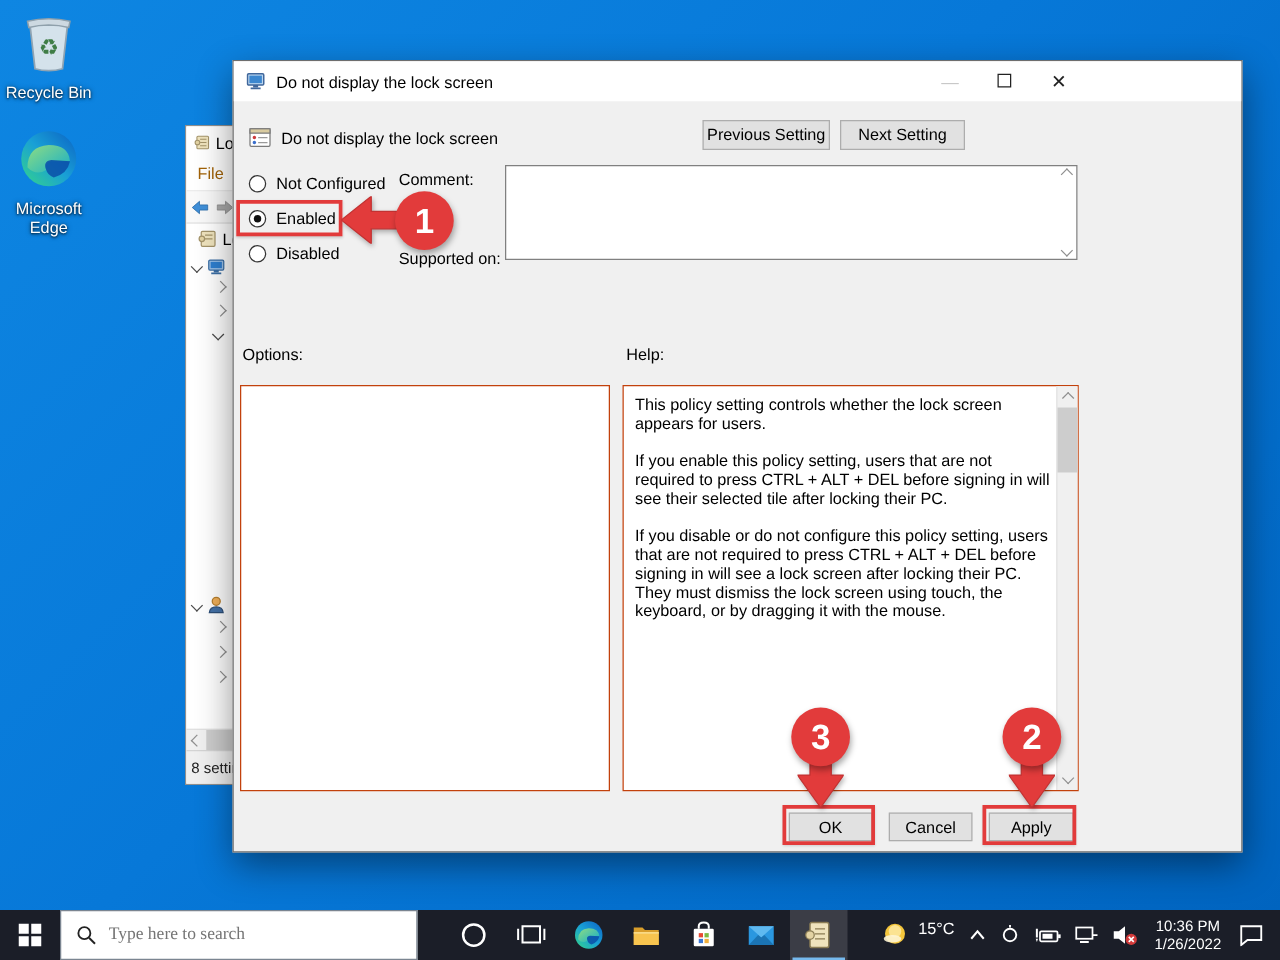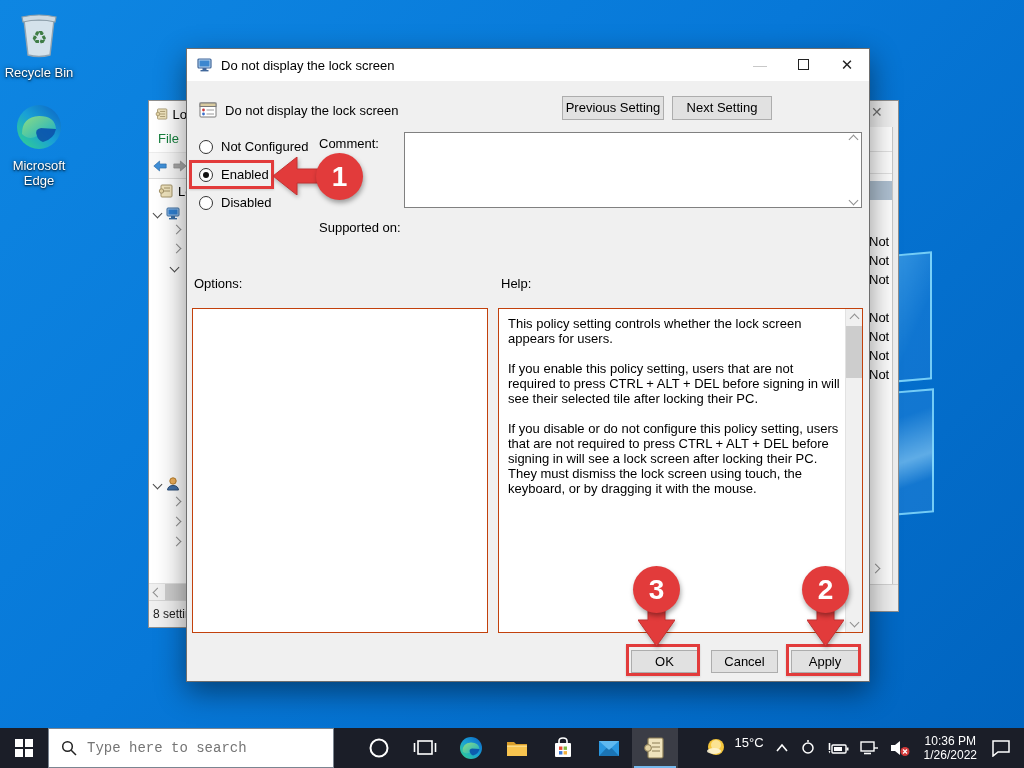--- a/index.html
+++ b/index.html
@@ -32,21 +32,21 @@
   .chev.right { transform:rotate(-45deg); }
   .chev.left { transform:rotate(135deg); }
   .chev.up { transform:rotate(-135deg); }
   .chev.light { border-color:#8f8f8f; }
 
   
   #bgwin { position:absolute; left:148px; top:100px; width:39px; height:528px;
     background:#fff; border:1px solid #8f8f8f; border-right:none; overflow:hidden; }
   #bgwin .bg-titlebar { height:26px; background:#fff; display:flex; align-items:center; padding-left:6px; gap:4px;
     white-space:nowrap; overflow:hidden; font-size:13px; color:#000; }
-  #bgwin .bg-menubar { height:25px; font-size:13px; color:#15803d; padding:4px 0 0 9px; background:#fff; }
+  #bgwin .bg-menubar { height:25px; font-size:13px; color:#a16207; padding:4px 0 0 9px; background:#fff; }
   #bgwin .bg-toolbar { height:27px; border-top:1px solid #ececec; border-bottom:1px solid #dcdcdc;
     display:flex; align-items:center; gap:6px; padding-left:4px; background:#f9f9f9; }
   #bgwin .bg-tree { position:absolute; left:0; right:0; top:78px; bottom:44px; background:#fff; }
   #bgwin .tree-row { position:absolute; display:flex; align-items:center; gap:4px; white-space:nowrap; font-size:13px; }
   #bgwin .bg-hscroll { position:absolute; left:0; right:0; bottom:27px; height:17px; background:#f0f0f0;
     border-top:1px solid #e0e0e0; display:flex; align-items:center; }
   #bgwin .bg-hscroll .thumb { height:17px; background:#cdcdcd; flex:1; margin-left:4px; }
   #bgwin .bg-status { position:absolute; left:0; right:0; bottom:0; height:27px; background:#f0f0f0;
     border-top:1px solid #d4d4d4; font-size:12px; color:#222; padding:6px 0 0 4px; white-space:nowrap; overflow:hidden; }
 
@@ -56,21 +56,21 @@
   #rightwin .close-x { position:absolute; left:5px; top:3px; color:#707070; font-size:14px; }
   #rightwin .list { position:absolute; left:0; top:26px; bottom:27px; right:5px; background:#fff;
     border-right:1px solid #c9c9c9; overflow:hidden; }
   #rightwin .divider { position:absolute; left:0; right:0; height:1px; background:#e2e2e2; }
   #rightwin .selblock { position:absolute; left:0; right:0; top:54px; height:19px; background:#afc1d2; }
   #rightwin .cell { position:absolute; left:3px; font-size:13px; color:#000; white-space:nowrap; }
   #rightwin .pager { position:absolute; left:6px; bottom:8px; }
   #rightwin .bottombar { position:absolute; left:0; right:0; bottom:0; height:27px; background:#f0f0f0; border-top:1px solid #d4d4d4; }
 
   
-  #dialog { position:absolute; left:186px; top:48px; width:684px; height:634px;
+  #dialog { position:absolute; left:186px; top:48px; width:808px; height:634px;
     background:#f0f0f0; border:1px solid #6e6e6e; box-shadow:0 10px 28px rgba(0,0,0,.45); }
   .dlg-titlebar { position:absolute; left:0; top:0; right:0; height:32px; background:#fff;
     display:flex; align-items:center; }
   .dlg-title { font-size:13px; color:#000; margin-left:8px; }
   .dlg-titlebar .ticon { margin-left:10px; }
   .wc { position:absolute; top:0; width:40px; height:31px; display:flex; align-items:center; justify-content:center; }
   .wc-min { left:553px; color:#c8c8c8; font-size:14px; }
   .wc-max { left:596px; }
   .wc-max .sq { width:11px; height:11px; border:1.2px solid #222; }
   .wc-close { left:640px; font-size:15px; color:#222; }
@@ -117,21 +117,21 @@
   
   #taskbar { position:absolute; left:0; bottom:0; width:1024px; height:40px; background:#1b1e28;
     display:flex; align-items:center; z-index:50; }
   .tb-btn { height:40px; display:flex; align-items:center; justify-content:center; }
   #tb-start { width:48px; }
   .win-logo { display:grid; grid-template-columns:8px 8px; grid-template-rows:8px 8px; gap:2px; }
   .win-logo div { background:#fff; }
   #tb-search { width:286px; height:40px; background:#fff; border:1px solid #7b8591;
     display:flex; align-items:center; gap:10px; padding-left:12px; }
   #tb-search input { border:none; outline:none; font-size:14px; color:#ec4899; width:220px; background:transparent;
-    font-family:Liberation Mono, monospace; }
+    font-family:Liberation Serif, serif; }
   .tb-ic { width:46px; }
   .tb-ic.active { background:rgba(255,255,255,.14); position:relative; }
   .tb-ic.active::after { content:""; position:absolute; left:2px; right:2px; bottom:0; height:2px; background:#76b9ed; }
   .tray { margin-left:auto; display:flex; align-items:center; height:40px; }
   .tray-item { display:flex; align-items:center; justify-content:center; height:40px; padding:0 5px; }
   .temp-text { color:#fff; font-size:13px; padding:0 6px 12px 2px; }
   .clock { color:#fff; font-size:12px; text-align:center; line-height:14px; padding:0 8px; }
 
   .icon-16 { width:16px; height:16px; }
   .icon-24 { width:24px; height:24px; }
@@ -310,21 +310,21 @@
 
     <div class="fld-label" style="left:132px; top:87px;">Comment:</div>
     <div class="txtbox" style="left:217px; top:83px; width:458px; height:76px;">
       <span class="txt"></span>
       <div class="scroll-chevs">
         <span class="chev up light"></span>
         <span class="chev down light"></span>
       </div>
     </div>
 
-    <div class="fld-label" style="left:132px; top:171px;">Supported on:</div>
+    <div class="fld-label" style="left:132px; top:150px;">Supported on:</div>
 
     <div class="fld-label" style="left:7px; top:227px;">Options:</div>
     <div class="fld-label" style="left:314px; top:227px;">Help:</div>
 
     <div class="panel" style="left:5px; top:259px; width:296px; height:325px;"></div>
 
     <div class="panel" id="help-panel" style="left:311px; top:259px; width:365px; height:325px;">
       <div class="help-text">
         <p>This policy setting controls whether the lock screen appears for users.</p>
         <p>If you enable this policy setting, users that are not required to press CTRL + ALT + DEL before signing in will see their selected tile after locking their PC.</p>

